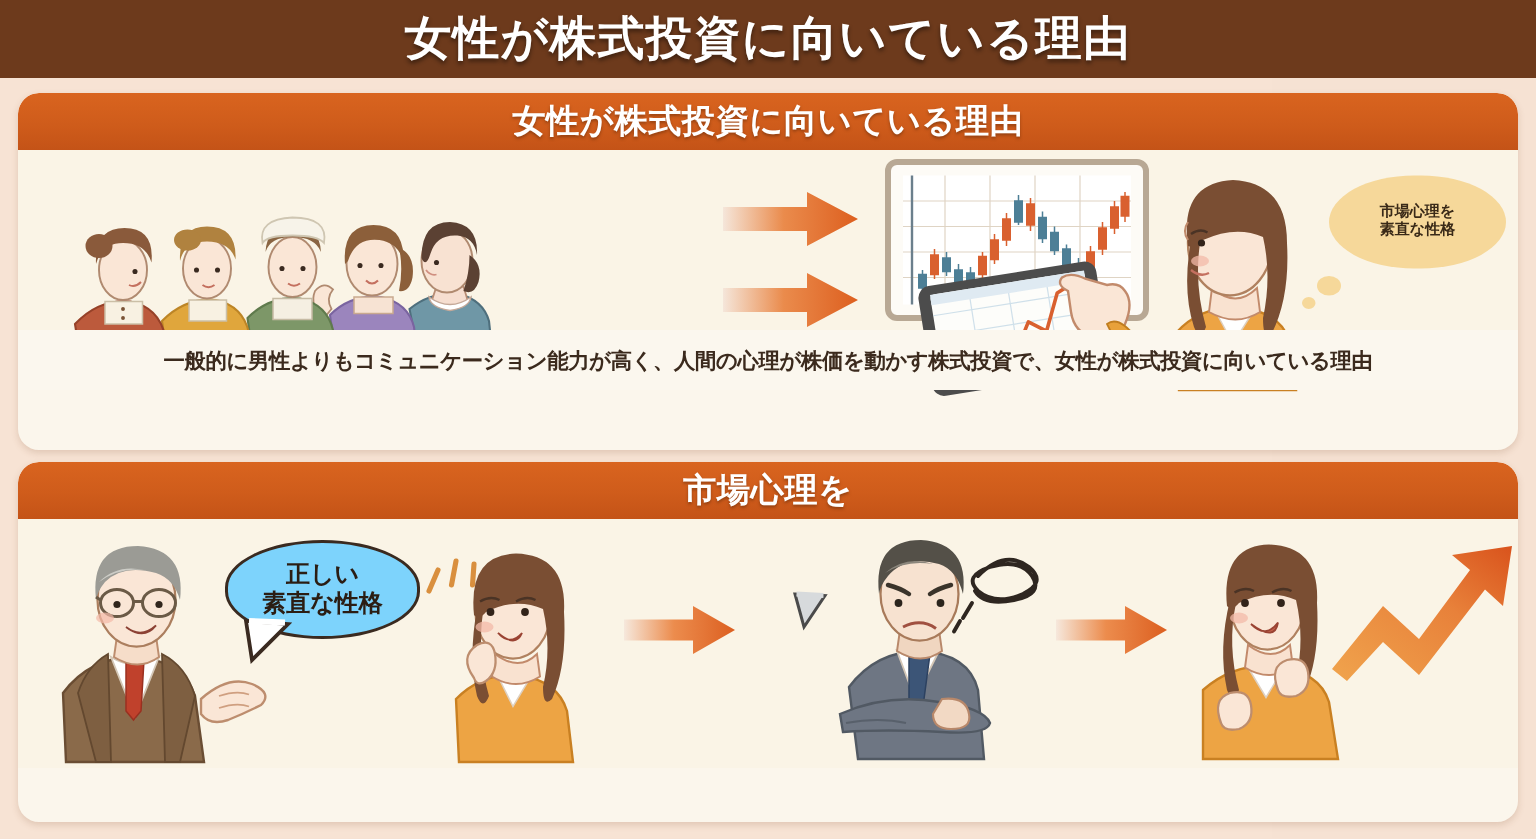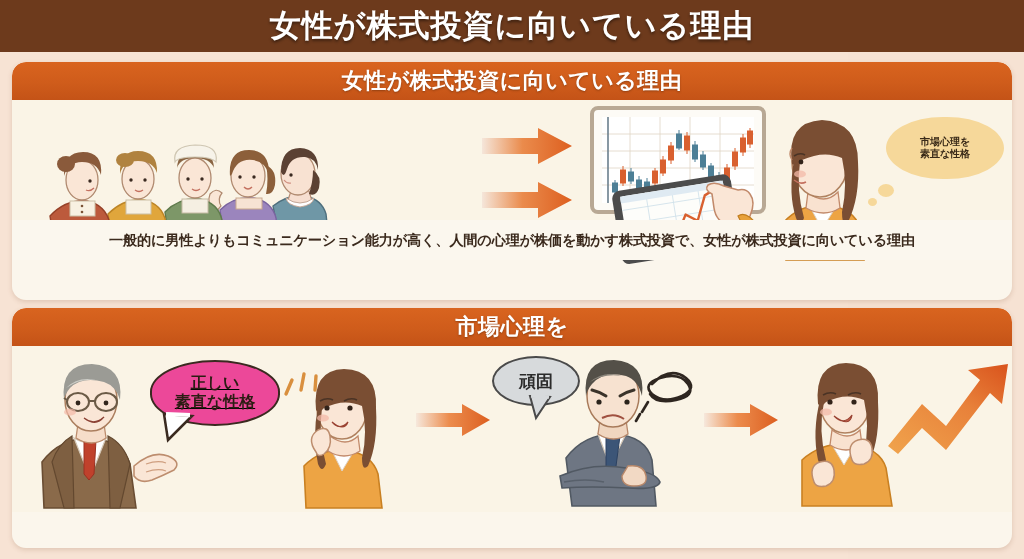--- a/index.html
+++ b/index.html
@@ -69,21 +69,21 @@
 
   .bubble-think{
     width:118px;height:62px;border-radius:50%/52%;
     background:#f6d89a;
   }
   .bubble-think .txt{font-size:10px;color:#3a2a18;font-weight:bold;}
   .think-dot{position:absolute;border-radius:50%;background:#f6d89a;}
 
   .bubble-white{
     width:126px;height:62px;border-radius:50%/48%;
-    background:#ec4899;border:2.5px solid #3a2a20;text-decoration:underline;
+    background:#7dd3fc;border:2.5px solid #3a2a20;
   }
   .bubble-white .txt{font-size:16px;color:#2b1d13;font-weight:bold;}
   .bubble-tail{position:absolute;}
 
   .bubble-grey{
     width:84px;height:46px;border-radius:50%/50%;
     background:#d7dadc;border:2px solid #4a4a4a;
   }
   .bubble-grey .txt{font-size:17px;color:#2b2b2b;font-weight:bold;}
 </style>
@@ -392,23 +392,20 @@
               <linearGradient id="ag3" x1="0" y1="0" x2="1" y2="0">
             <stop offset="0%" stop-color="#f6e8dc"></stop>
                 <stop offset="45%" stop-color="#ec8c4d"></stop>
                 <stop offset="100%" stop-color="#dc5f20"></stop>
           </linearGradient>
             </defs>
           <path d="M0 9 L46 9 L46 0 L74 16 L46 32 L46 23 L0 23 Z" fill="url(#ag3)"></path>
         </svg>
       </div>
 
-      <div class="bubble bubble-grey" style="left:480px;top:10px;">
-        <div class="txt">頑固</div>
-      </div>
       <div class="bubble-tail" style="left:516px;top:50px;">
         <svg width="24" height="22" viewBox="0 0 24 22">
           <path d="M2 0 L22 1 L8 22 Z" fill="#d7dadc" stroke="#4a4a4a" stroke-width="2"></path>
           <path d="M3 0 L21 1" stroke="#d7dadc" stroke-width="3.4"></path>
         </svg>
       </div>
 
       <div class="fig" style="left:540px;top:8px;">
         <svg width="160" height="152" viewBox="0 0 160 152">
           <g fill="none" stroke="#2e2620" stroke-width="2.6" stroke-linecap="round">

